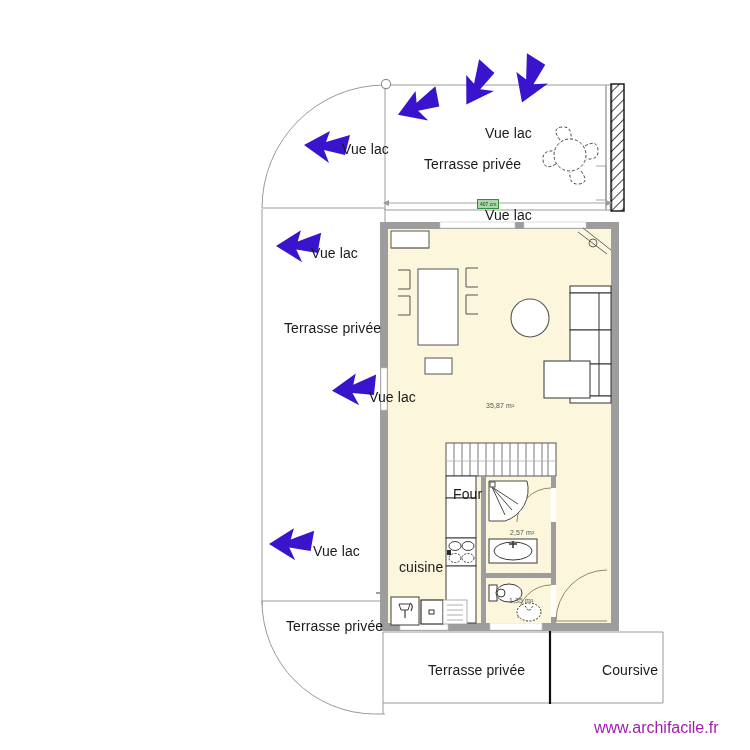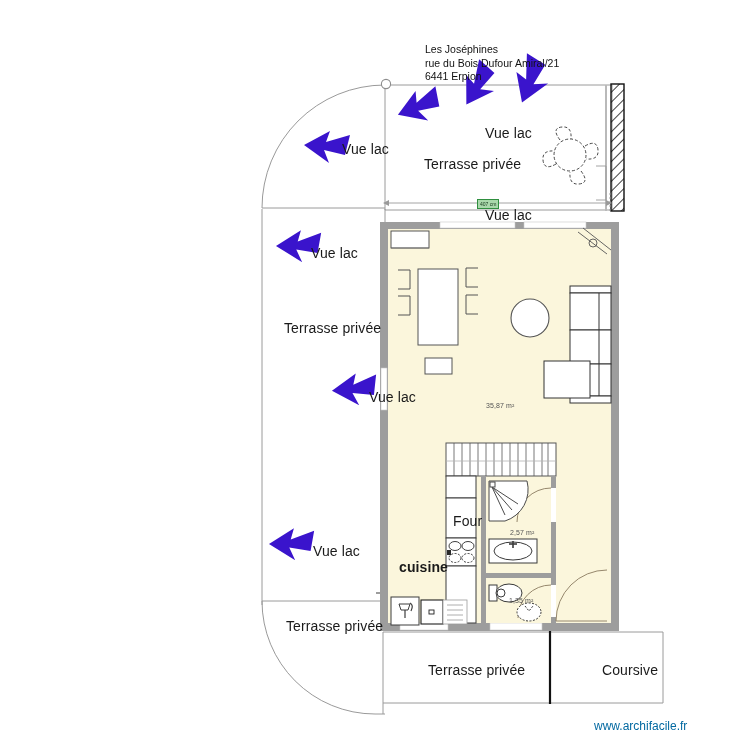--- a/index.html
+++ b/index.html
@@ -11,21 +11,21 @@
     position:relative;
     overflow:hidden;
   }
   .plan{position:absolute;left:0;top:0;width:750px;height:750px;}
   svg.plan-svg{position:absolute;left:0;top:0;width:750px;height:750px;}
 
   .txt{position:absolute;white-space:nowrap;font-size:14px;color:#1a1a1a;letter-spacing:0.1px;}
   .txt.tiny{font-size:7px;color:#555;}
   .addr{position:absolute;left:425px;top:43px;font-size:10.5px;line-height:13.5px;color:#111;}
   .addr div{white-space:nowrap;}
-  .footer{position:absolute;left:594px;top:719px;font-size:12px;color:#0369a1;}
+  .footer{position:absolute;left:594px;top:719px;font-size:16px;color:#a21caf;}
 </style>
 </head>
 <body>
 
 <div class="plan">
 
   <svg class="plan-svg" viewBox="0 0 750 750">
 
     <g fill="none" stroke="#9a9a9a" stroke-width="1">
 
@@ -229,40 +229,35 @@
         <path d="M0,14 L26,0 L22,11 L46,4 L41,24 L20,19 L25,32 Z" fill="#3a14cc" transform="translate(392,102) rotate(-25) scale(1)"></path>
         <path d="M0,14 L26,0 L22,11 L46,4 L41,24 L20,19 L25,32 Z" fill="#3a14cc" transform="translate(454,98) rotate(-62) scale(1)"></path>
         <path d="M0,14 L26,0 L22,11 L46,4 L41,24 L20,19 L25,32 Z" fill="#3a14cc" transform="translate(508,98) rotate(-72) scale(1.05)"></path>
         <path d="M0,14 L26,0 L22,11 L46,4 L41,24 L20,19 L25,32 Z" fill="#3a14cc" transform="translate(275,232) rotate(-4) scale(1)"></path>
         <path d="M0,14 L26,0 L22,11 L46,4 L41,24 L20,19 L25,32 Z" fill="#3a14cc" transform="translate(330,377) rotate(-8) scale(1)"></path>
         <path d="M0,14 L26,0 L22,11 L46,4 L41,24 L20,19 L25,32 Z" fill="#3a14cc" transform="translate(268,530) rotate(-4) scale(1)"></path>
       </g>
 
   </svg>
 
-  <div class="addr">
-    <div>Les Joséphines</div>
-    <div>rue du Bois Dufour Amiral/21</div>
-    <div>6441 Erpion</div>
-  </div>
 
   <div id="label-layer">
       <div class="txt" style="left: 342px; top: 141px;">Vue lac</div>
       <div class="txt" style="left: 485px; top: 125px;">Vue lac</div>
       <div class="txt" style="left: 485px; top: 207px;">Vue lac</div>
       <div class="txt" style="left: 311px; top: 245px;">Vue lac</div>
       <div class="txt" style="left: 369px; top: 389px;">Vue lac</div>
       <div class="txt" style="left: 313px; top: 543px;">Vue lac</div>
       <div class="txt" style="left: 424px; top: 156px;">Terrasse privée</div>
       <div class="txt" style="left: 284px; top: 320px;">Terrasse privée</div>
       <div class="txt" style="left: 286px; top: 618px;">Terrasse privée</div>
       <div class="txt" style="left: 428px; top: 662px;">Terrasse privée</div>
       <div class="txt" style="left: 577px; top: 662px; margin-left: 25px;">Coursive</div>
-      <div class="txt" style="left: 399px; top: 559px; font-weight: bold;">cuisine</div>
-      <div class="txt" style="left: 453px; top: 513px;">Four</div>
+      <div class="txt" style="left: 399px; top: 559px;">cuisine</div>
+      <div class="txt" style="left: 453px; top: 486px;">Four</div>
       <div class="txt tiny" style="left: 486px; top: 402px;">35,87 m²</div>
       <div class="txt tiny" style="left: 510px; top: 529px;">2,57 m²</div>
       <div class="txt tiny" style="left: 509px; top: 597px;">1,35 m²</div>
       <div style="position: absolute; left: 477px; top: 199px; font: 5px / 8px &quot;Liberation Sans&quot;, sans-serif; color: rgb(21, 57, 28); background: rgb(169, 216, 171); border: 1px solid rgb(47, 143, 63); padding: 0px 2px; white-space: nowrap;">407 cm</div>
     </div>
 
   <div class="footer">www.archifacile.fr</div>
 </div>
 
 </body></html>

